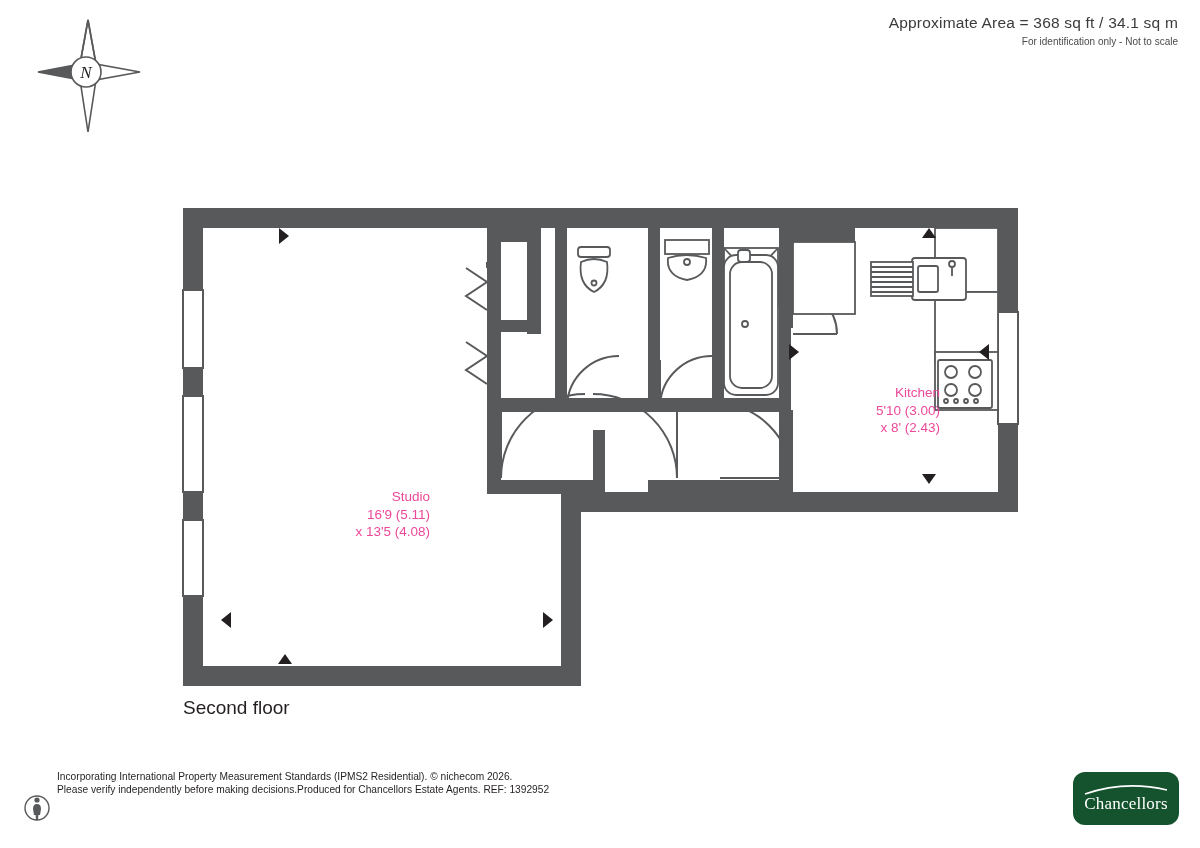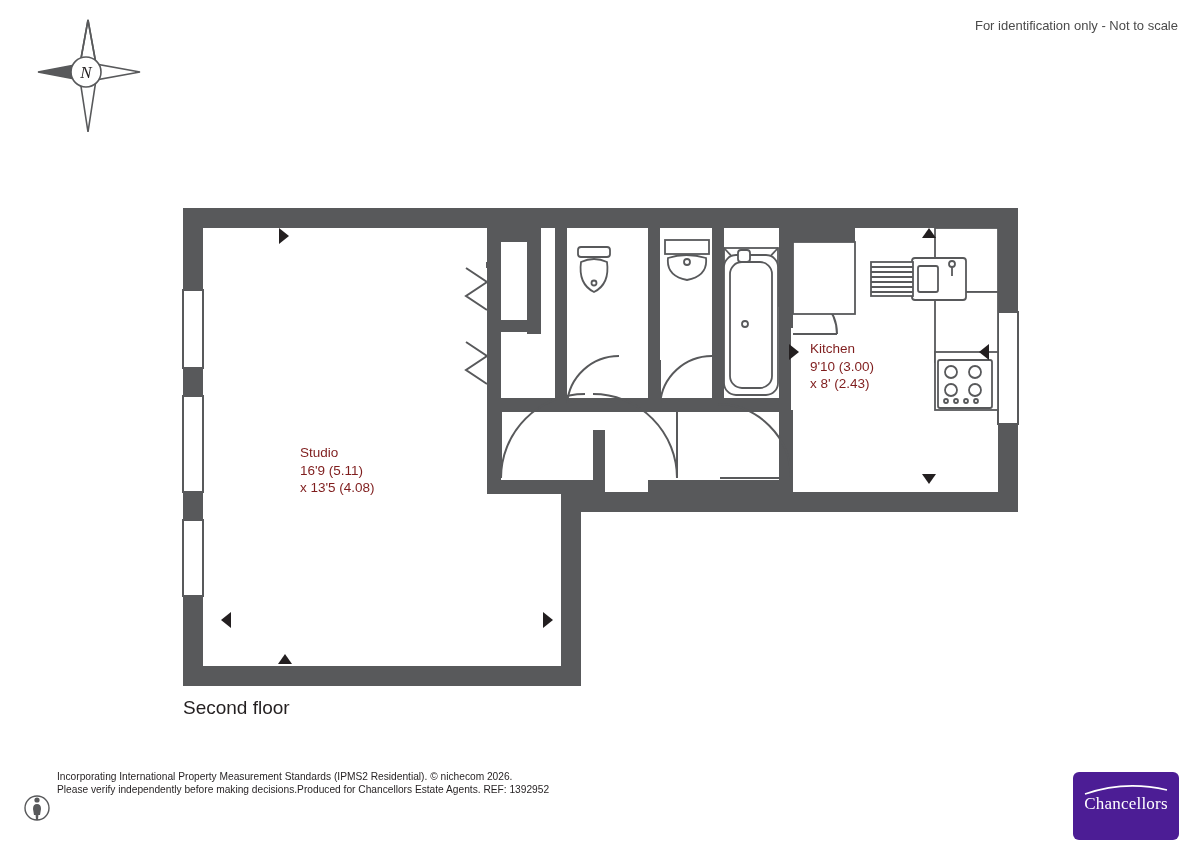--- a/index.html
+++ b/index.html
@@ -22,21 +22,21 @@
     top: 14px;
     right: 22px;
     text-align: right;
   }
   .approx-area {
     font-size: 15.5px;
     color: #3b3b3b;
     letter-spacing: 0.2px;
   }
   .not-to-scale {
-    font-size: 13px;
+    font-size: 10px;
     color: #4a4a4a;
     margin-top: 4px;
   }
 
   
   .compass {
     position: absolute;
     left: 26px;
     top: 16px;
     width: 120px;
@@ -56,25 +56,26 @@
     position: absolute;
     left: 183px;
     top: 697px;
     font-size: 19px;
     color: #231f20;
   }
 
   
   .room-label {
     position: absolute;
-    text-align: left;
+    text-align: right;
     font-size: 13.5px;
     line-height: 17.5px;
-    color: #7f1d1d;
+    color: #ec4899;
     white-space: nowrap;
+    margin-top: 44px;
   }
   .room-label .rm-name { display: block; }
   .room-label .rm-dim { display: block; }
 
   #studio-label { left: 300px; top: 444px; width: 130px; }
   #kitchen-label { left: 810px; top: 340px; width: 130px; }
 
   
   .footer {
     position: absolute;
@@ -97,23 +98,23 @@
     width: 26px;
     height: 44px;
   }
 
   
   .logo {
     position: absolute;
     left: 1073px;
     top: 772px;
     width: 106px;
-    height: 68px;
-    background: #4c1d95;
-    border-radius: 6px;
+    height: 53px;
+    background: #14532d;
+    border-radius: 12px;
   }
   .logo-text {
     position: absolute;
     left: 0;
     top: 0;
     width: 106px;
     height: 53px;
     display: flex;
     align-items: center;
     justify-content: center;
@@ -129,20 +130,21 @@
     left: 8px;
     top: 10px;
     width: 90px;
     height: 14px;
   }
 </style>
 </head>
 <body>
 
 <div class="header-area">
+  <div class="approx-area">Approximate Area = 368 sq ft / 34.1 sq m</div>
   <div class="not-to-scale">For identification only - Not to scale</div>
 </div>
 
 <div class="compass">
   <svg width="120" height="120" viewBox="0 0 120 120">
 
     <path d="M62 4 L70 48 L114 56 L70 64 L62 116 L54 64 L12 56 L54 48 Z" fill="none" stroke="#58595b" stroke-width="1.6"></path>
 
     <path d="M12 56 L54 48 L54 64 Z" fill="#58595b"></path>
     <path d="M62 4 L70 48 L54 48 Z" fill="none" stroke="#58595b" stroke-width="1.6"></path>
@@ -305,21 +307,21 @@
 
   
   <div class="room-label" id="studio-label">
     <span class="rm-name">Studio</span>
     <span class="rm-dim">16'9 (5.11)</span>
     <span class="rm-dim">x 13'5 (4.08)</span>
   </div>
 
   <div class="room-label" id="kitchen-label">
     <span class="rm-name">Kitchen</span>
-    <span class="rm-dim">9'10 (3.00)</span>
+    <span class="rm-dim">5'10 (3.00)</span>
     <span class="rm-dim">x 8' (2.43)</span>
   </div>
 
   <div class="floor-label">Second floor</div>
 </div>
 
 <div class="person-icon">
   <svg width="26" height="44" viewBox="0 0 26 44">
     <circle cx="13" cy="22" r="12" fill="none" stroke="#58595b" stroke-width="1.4"></circle>
     <circle cx="13" cy="14" r="2.6" fill="#58595b"></circle>

